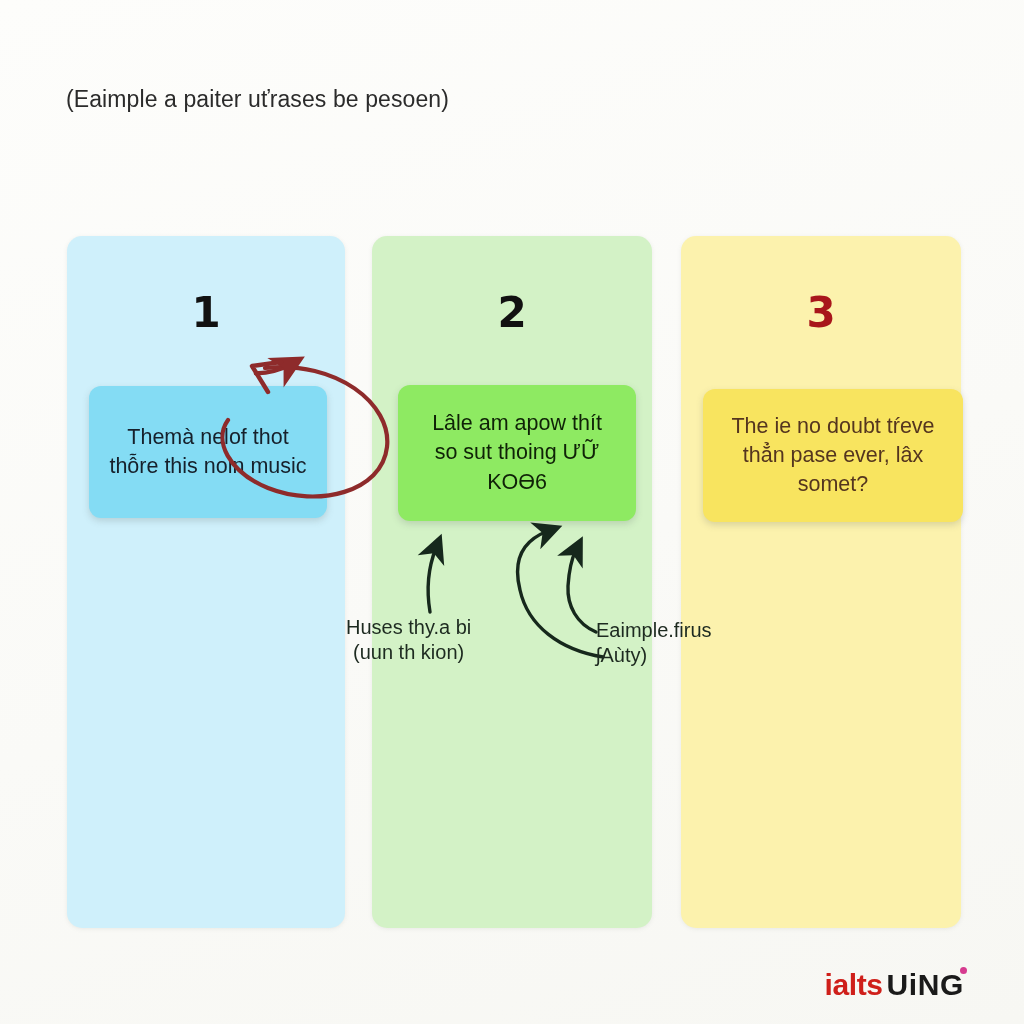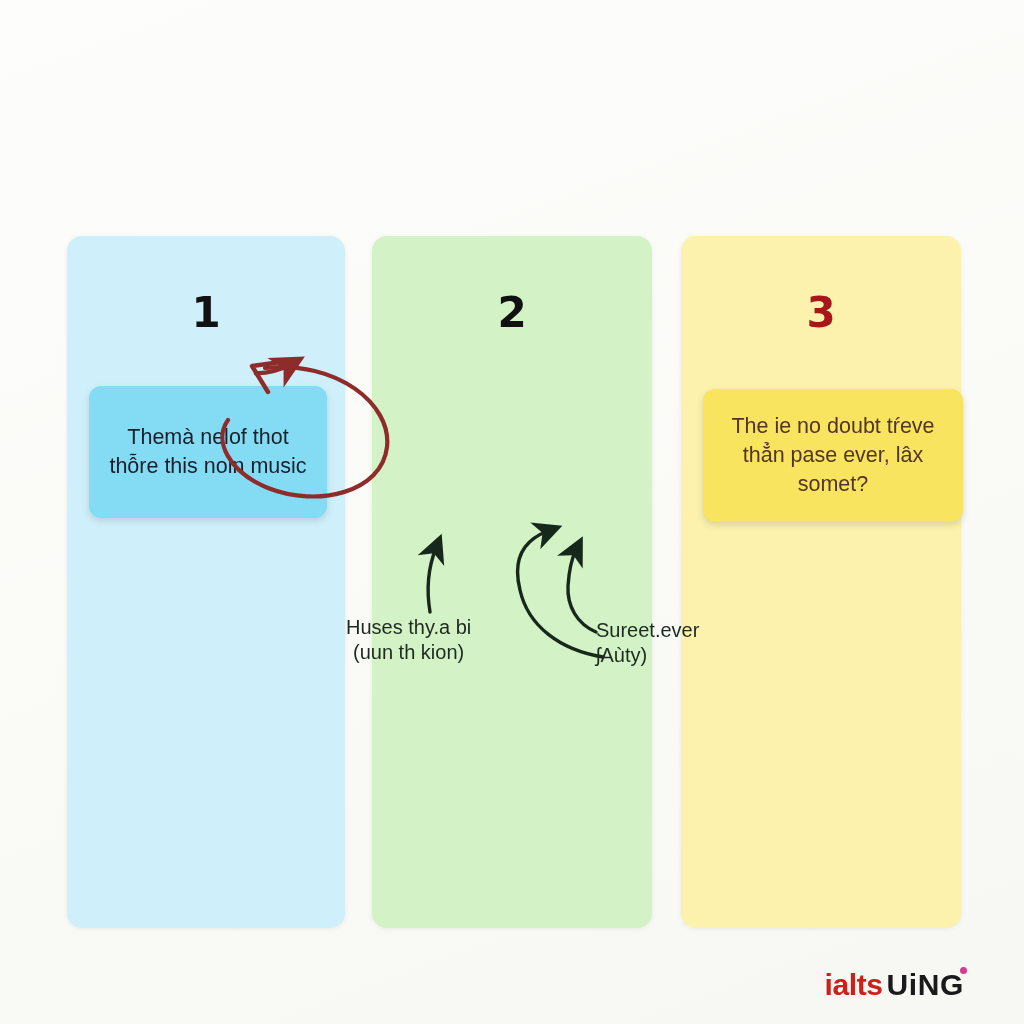--- a/index.html
+++ b/index.html
@@ -171,31 +171,33 @@
     right: 57px;
     bottom: 50px;
   }
 </style>
 </head>
 <body>
 
 <div id="infographic">
 
   <div class="header">
+    <div class="subtitle">(Eaimple a paiter uťrases be pesoen)</div>
   </div>
 
   <div class="columns">
 
     <div class="col col-1">
       <div class="col-number num-dark">1</div>
       <div class="stmt stmt-1">Themà nelof thot thỗre this noin music</div>
     </div>
 
     <div class="col col-2">
       <div class="col-number num-dark">2</div>
+      <div class="stmt stmt-2">Lâle am apow thít so sut thoing ƯỮ KOϴ6</div>
     </div>
 
     <div class="col col-3">
       <div class="col-number num-red">3</div>
       <div class="stmt stmt-3">The ie no doubt tŕeve thẳn pase ever, lâx somet?</div>
     </div>
   </div>
 
   <svg class="arrows" width="1024" height="1024" viewBox="0 0 1024 1024">
     <defs>
@@ -226,21 +228,21 @@
       <path d="M596,632 C577,624 567,606 568,586 C569,570 572,558 576,550" fill="none" stroke="#16281c" stroke-width="3.4" stroke-linecap="round" marker-end="url(#mk-dark)"></path>
     </g>
   </svg>
 
   <div class="annot annot-left">
     <span>Huses thy.a bi</span>
     <span class="annot-line2">(uun th kion)</span>
   </div>
 
   <div class="annot annot-right">
-    <span>Sureet.ever</span>
+    <span>Eaimple.firus</span>
     <span class="annot-line2">ʃAùty)</span>
   </div>
 
   <div class="logo">
     <span class="logo-a">ialts</span><span class="logo-b">UiNG</span>
   </div>
   <div class="logo-dot"></div>
 
 </div>
 

